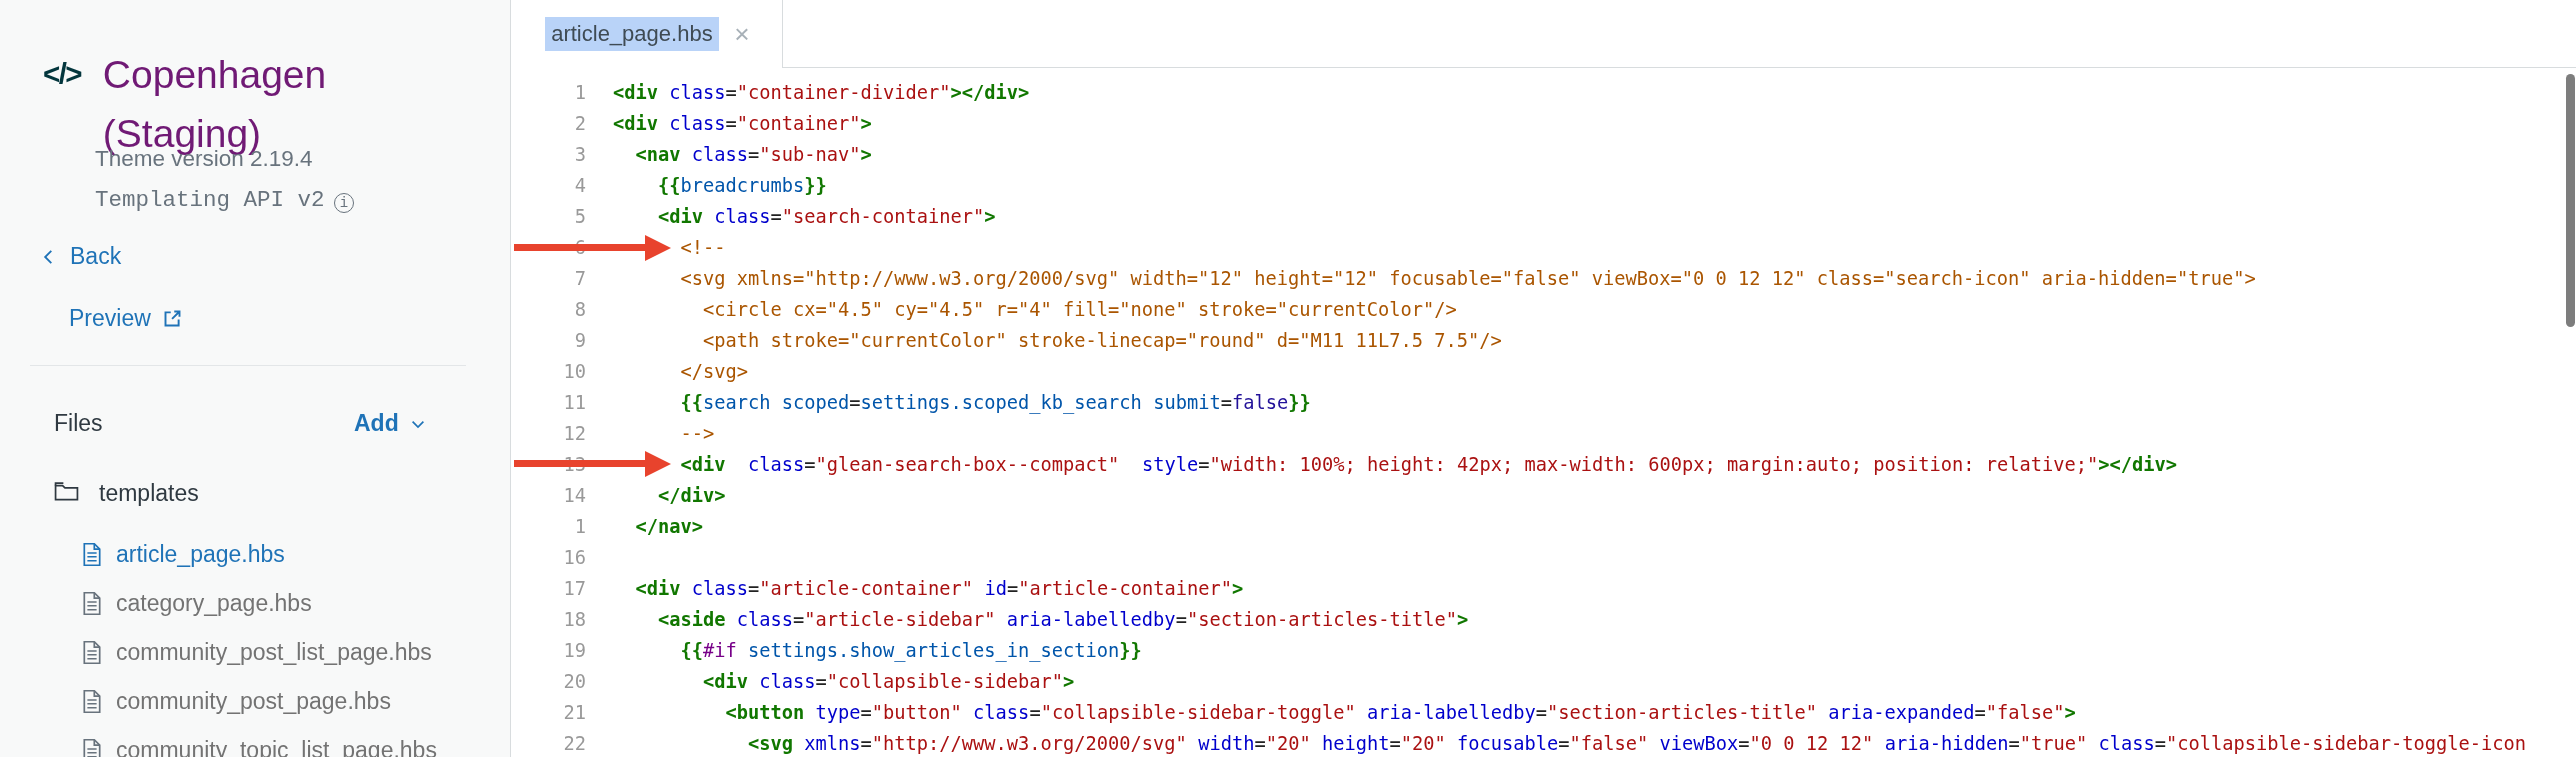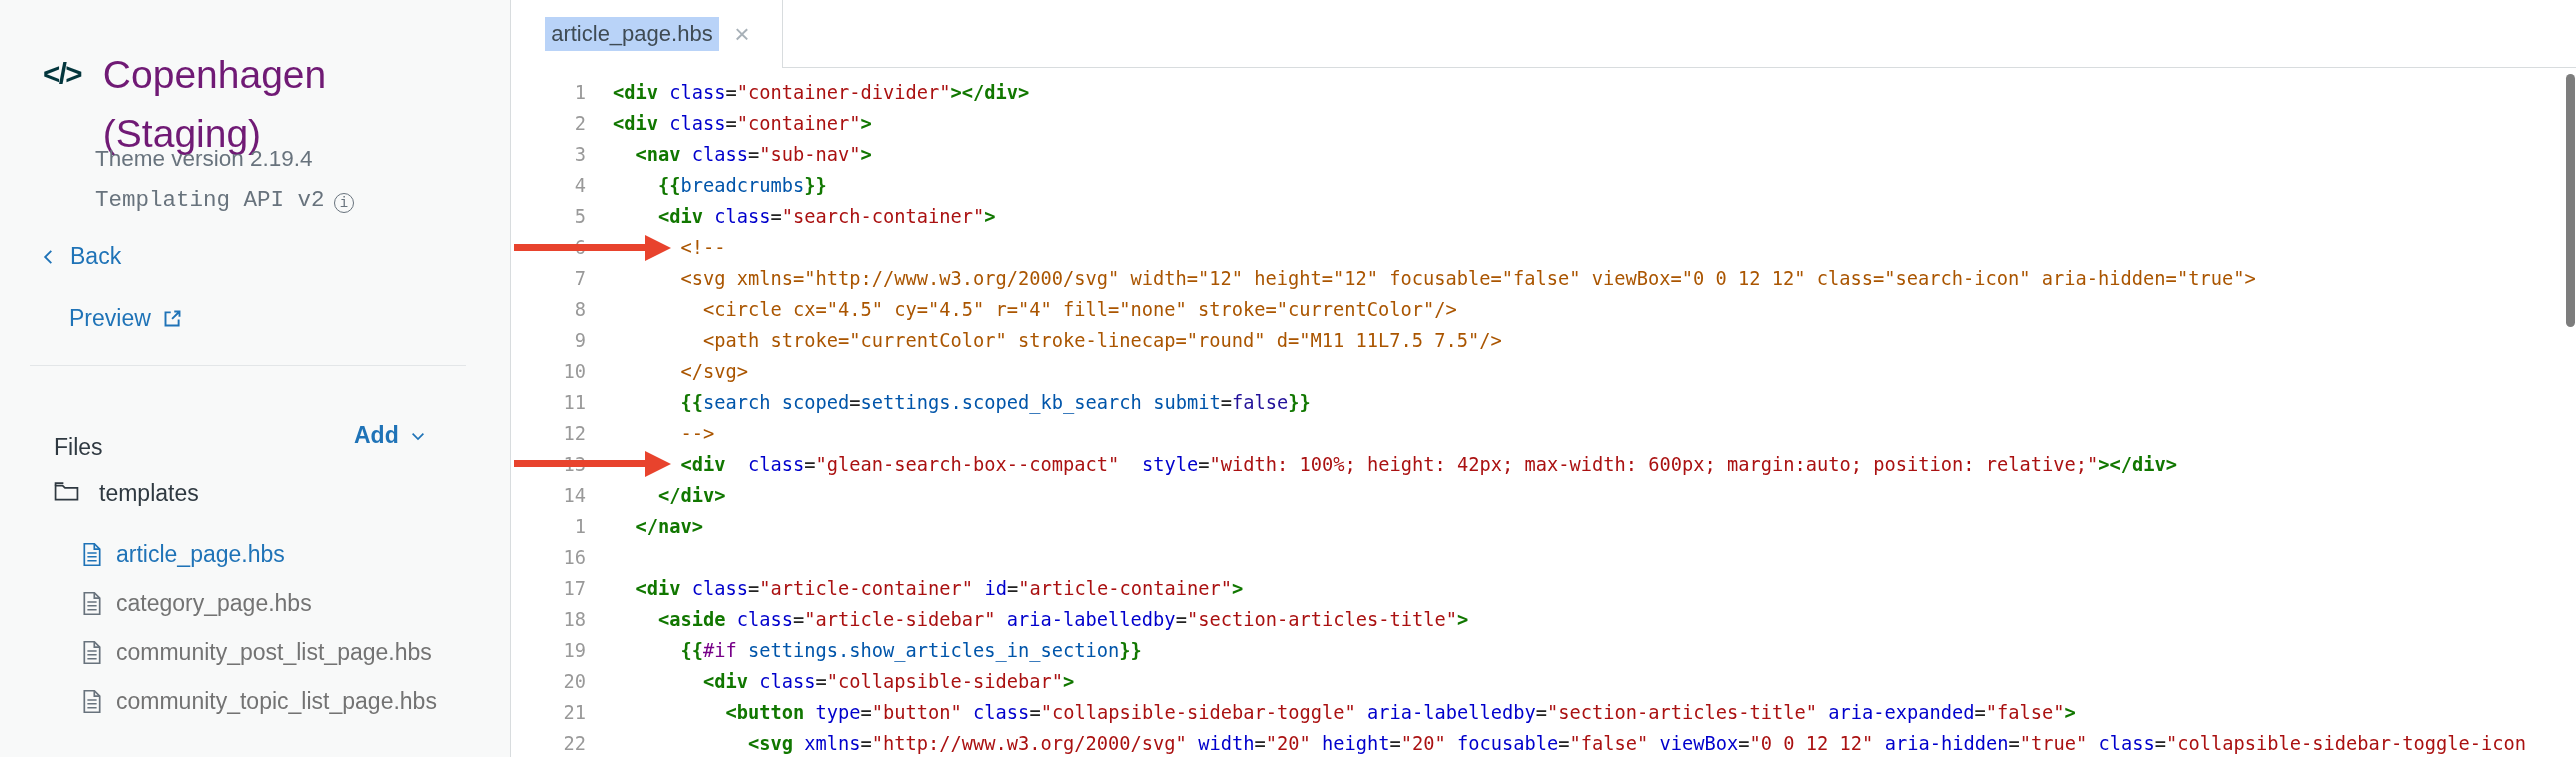--- a/index.html
+++ b/index.html
@@ -16,21 +16,21 @@
   .meta-version{top:146px;}
   .meta-api{top:187px;display:flex;align-items:flex-end;gap:9.3px;font-family:Liberation Mono, monospace;}
   .info-circle{width:20px;height:20px;border:1.6px solid #68737d;border-radius:50%;
                font-size:14px;line-height:19.4px;text-align:center;color:#68737d;box-sizing:border-box;}
   .navlink{position:absolute;color:var(--accent);font-size:23px;display:flex;align-items:center;gap:11px;cursor:pointer;}
   .back{left:39px;top:243px;}
   .preview{left:37px;top:305px;margin-left:32px;}
   .side-divider{position:absolute;left:29.5px;top:365px;width:436px;height:0.8px;background:#e3e6e8;}
   .files-row{position:absolute;left:54px;top:410px;width:374px;display:flex;
              justify-content:space-between;align-items:center;}
-  .files-label{font-size:23px;color:#2f3941;margin-top:24px;}
+  .files-label{font-size:23px;color:#2f3941;}
   .add-link{color:var(--accent);font-size:23px;display:flex;align-items:center;gap:9.3px;cursor:pointer;font-weight:bold;}
   .tree{position:absolute;left:54px;top:480px;width:435px;}
   .folder-row{display:flex;align-items:flex-start;gap:20px;height:50px;font-size:23px;color:#2f3941;cursor:pointer;}
   .file-list{margin-left:28px;}
   .file-row{display:flex;align-items:center;gap:14px;height:49px;font-size:23px;color:#737373;cursor:pointer;}
   .file-row .ficon{color:#68737d;}
   .file-row.active{color:var(--accent);}
   .file-row.active .ficon{color:var(--accent);}
   .icon-svg{display:block;}
 
@@ -142,20 +142,30 @@
     </div>
           <div class="file-row">
       <span class="ficon">
         <svg class="icon-svg" width="20" height="25" viewBox="0 0 26 32">
                 <path d="M3 2 h13 l7 7 v21 H3 z" fill="none" stroke="currentColor" stroke-width="2.2"></path>
                 <path d="M16 2 v7 h7" fill="none" stroke="currentColor" stroke-width="2.2"></path>
                 <path d="M7 14 h12 M7 19 h12 M7 24 h12" stroke="currentColor" stroke-width="2"></path>
               </svg>
       </span>
       <span class="fname">community_post_list_page.hbs</span>
+    </div>
+          <div class="file-row">
+      <span class="ficon">
+        <svg class="icon-svg" width="20" height="25" viewBox="0 0 26 32">
+                <path d="M3 2 h13 l7 7 v21 H3 z" fill="none" stroke="currentColor" stroke-width="2.2"></path>
+                <path d="M16 2 v7 h7" fill="none" stroke="currentColor" stroke-width="2.2"></path>
+                <path d="M7 14 h12 M7 19 h12 M7 24 h12" stroke="currentColor" stroke-width="2"></path>
+              </svg>
+      </span>
+      <span class="fname">community_post_page.hbs</span>
     </div>
           <div class="file-row">
       <span class="ficon">
         <svg class="icon-svg" width="20" height="25" viewBox="0 0 26 32">
                 <path d="M3 2 h13 l7 7 v21 H3 z" fill="none" stroke="currentColor" stroke-width="2.2"></path>
                 <path d="M16 2 v7 h7" fill="none" stroke="currentColor" stroke-width="2.2"></path>
                 <path d="M7 14 h12 M7 19 h12 M7 24 h12" stroke="currentColor" stroke-width="2"></path>
               </svg>
       </span>
       <span class="fname">community_topic_list_page.hbs</span>

